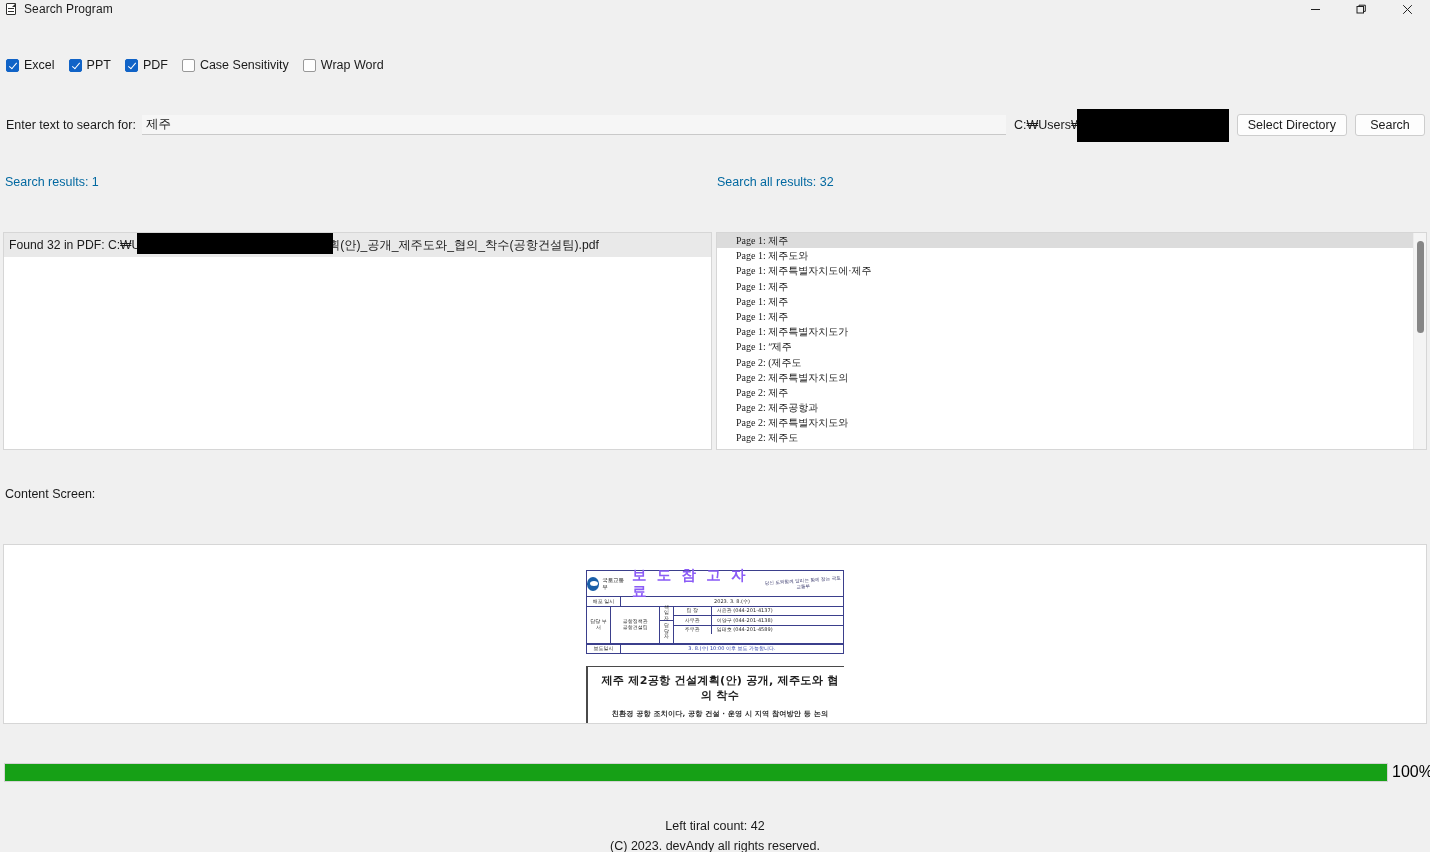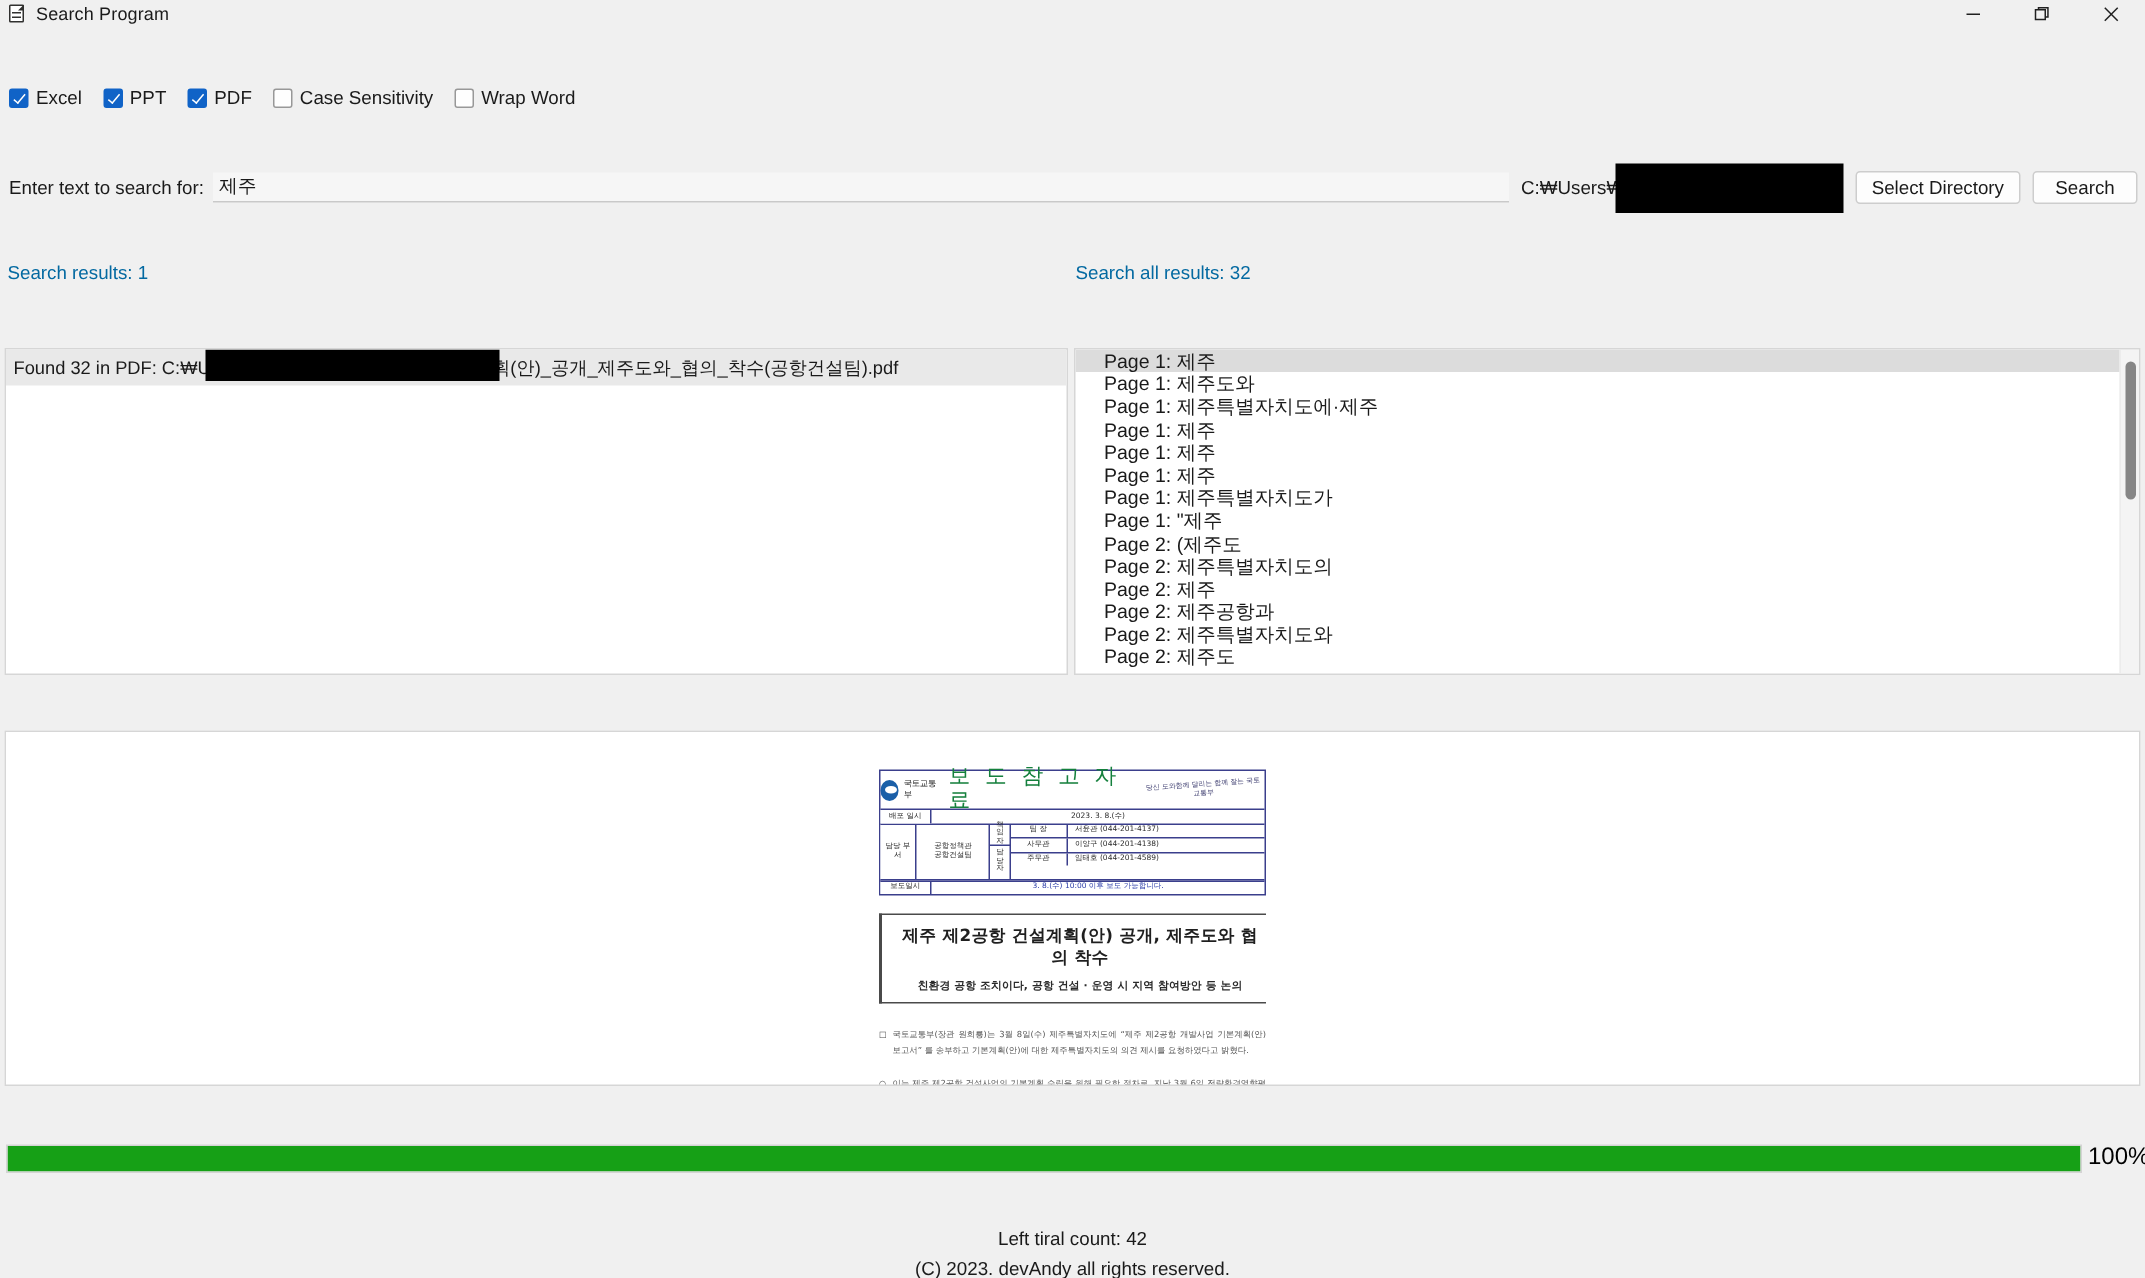--- a/index.html
+++ b/index.html
@@ -204,25 +204,26 @@
     border: 1px solid #d6d6d6;
     position: relative;
     overflow: hidden;
   }
   .pane.left { width: 709px; }
   .pane.right { flex: 1 1 auto; }
 
   .listitem {
     height: 15.2px;
     line-height: 15.2px;
-    font-size: 13px;
+    font-size: 10px;
     padding-left: 19px;
     color: #1a1a1a;
     white-space: nowrap;
     overflow: hidden;
+    font-family: Liberation Serif, serif;
   }
   .listitem.sel { background: #dcdcdc; }
 
   .fileitem {
     position: relative;
     background: #e9e9e9;
     height: 24px;
     line-height: 24px;
     font-size: 12.2px;
     padding-left: 5px;
@@ -315,23 +316,23 @@
     content: "";
     position: absolute;
     left: 3px; top: 4.5px;
     width: 8px; height: 5px;
     border-radius: 50%;
     background: #ffffff;
   }
   .moname { font-size: 5.6px; color: #222; letter-spacing: -.2px; }
   .hdrtitle {
     font-size: 14.5px;
-    font-weight: normal;
+    font-weight: bold;
     letter-spacing: 2.6px;
-    color: #15803d;
+    color: #8b5cf6;
   }
   .hdrscribble {
     font-size: 4.6px;
     color: #3a3a6d;
     line-height: 1.25;
     text-align: center;
     transform: rotate(-4deg);
     font-family: "DejaVu Serif", serif;
   }
   .trow { display: flex; border-bottom: 1px solid #3b3f8c; }
@@ -546,20 +547,21 @@
           <div class="listitem">Page 2: 제주공항과</div>
           <div class="listitem">Page 2: 제주특별자치도와</div>
           <div class="listitem">Page 2: 제주도</div>
         </div>
       <div class="vscroll">
         <div class="vthumb" style="top:8px;height:92px;"></div>
       </div>
     </div>
   </div>
 
+  <div class="contentlabel">Content Screen:</div>
   <div class="contentpane">
     <div class="pdfpage">
       <div class="doc">
 
         <div class="hdrtable">
           <div class="hdrtop">
             <span class="mologo">
               <span class="motmark"></span>
               <span class="moname">국토교통부</span>
             </span>

